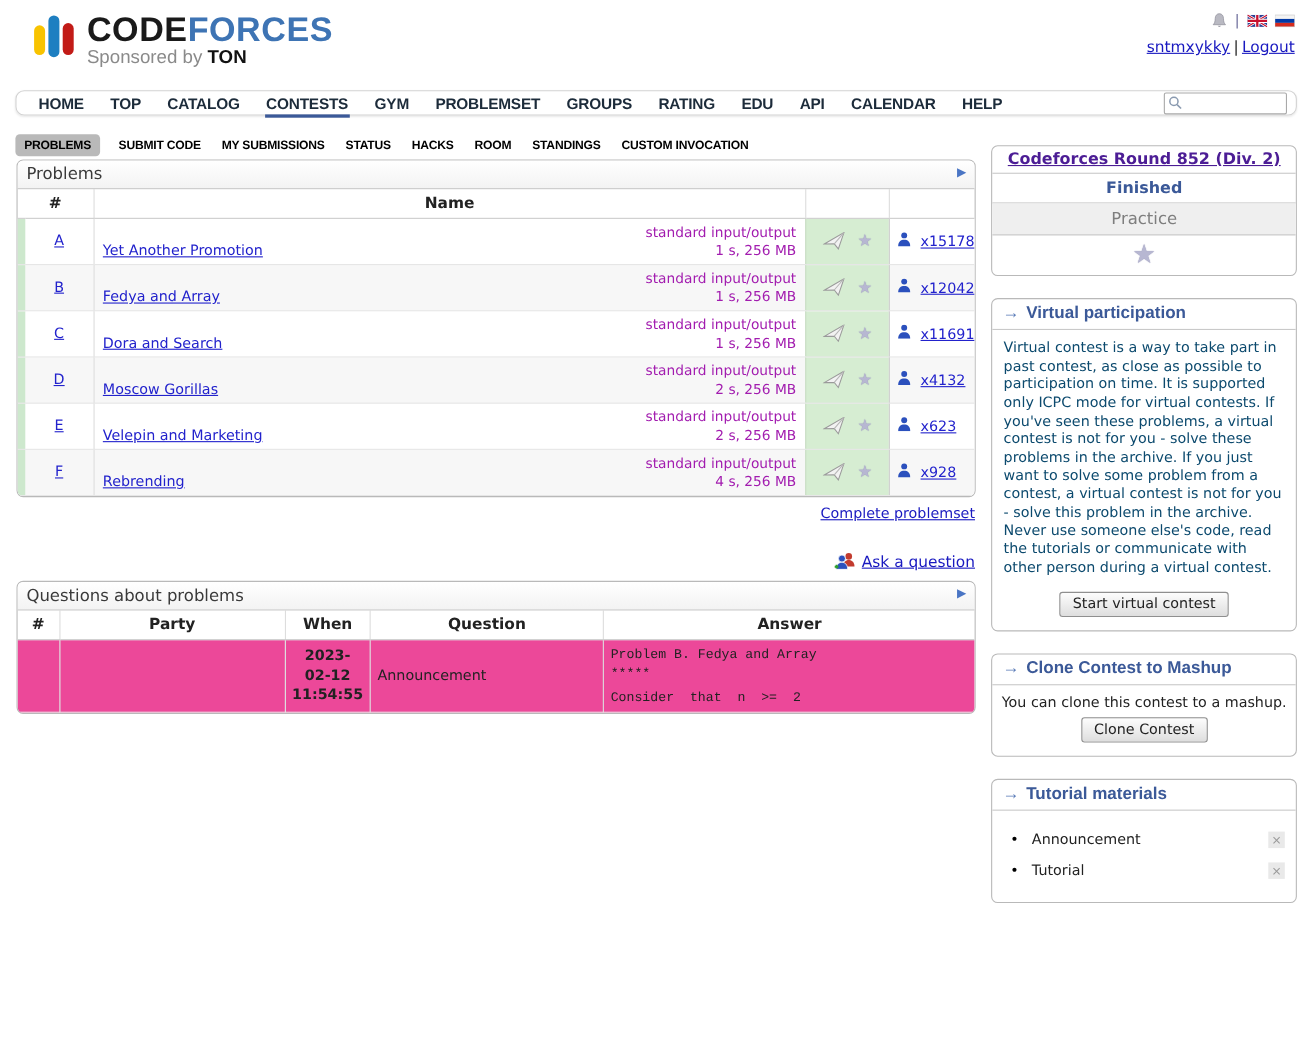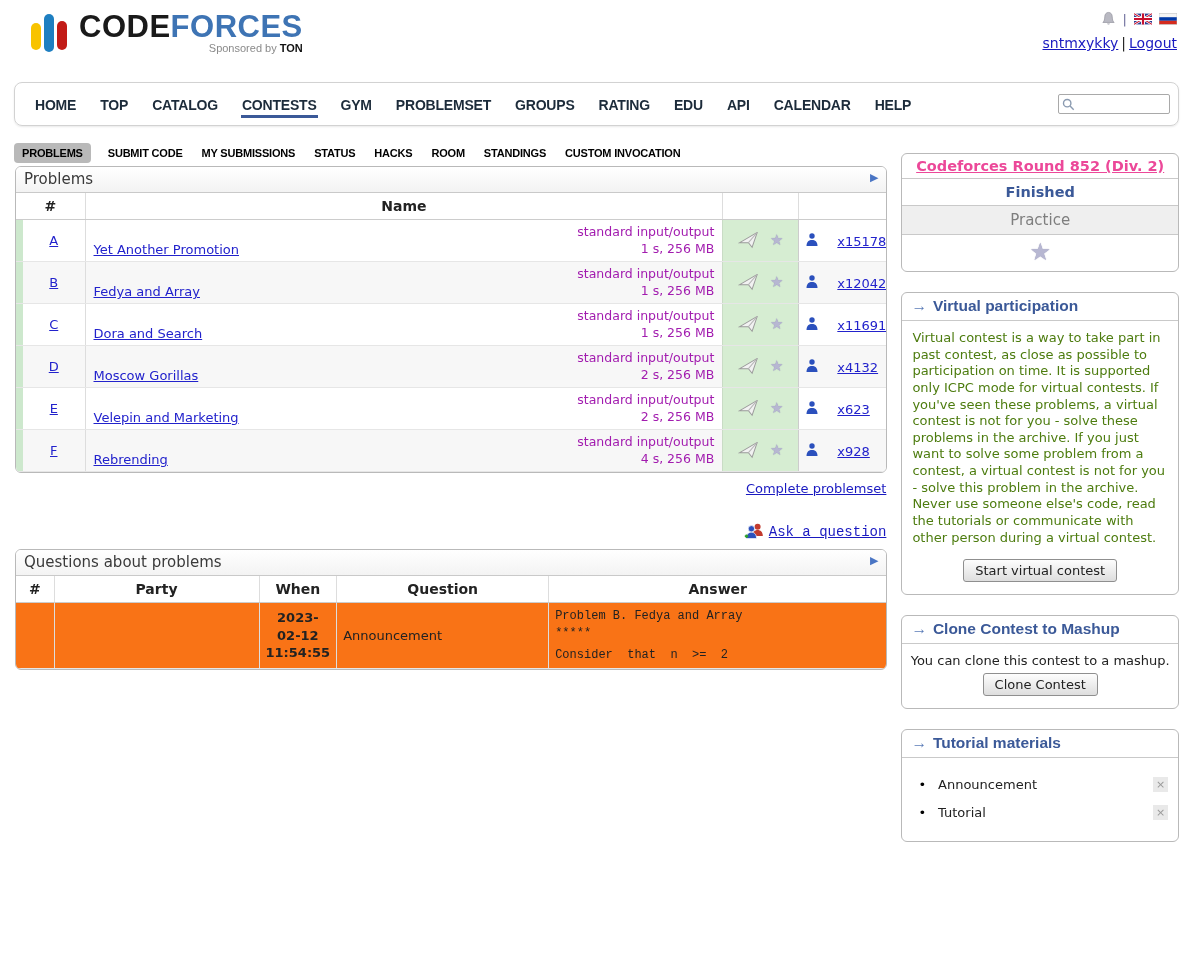--- a/index.html
+++ b/index.html
@@ -13,32 +13,32 @@
   .logo-wrap { display:flex; align-items:flex-start;padding-left:16px; }
   .logo-bars { display:flex; align-items:flex-end; height:40px; margin-top:2px; }
   .bar { width:10px; border-radius:5px; margin-right:3px; }
   .bar.yellow { height:27px; background:#f8c300; margin-bottom:2px; }
   .bar.blue   { height:38px; background:#1e7fc1; }
   .bar.red    { height:29px; background:#c21b17; margin-bottom:2px; }
   .logo-text { margin-left:9px; }
   .logo-main { font-family:"Liberation Sans", sans-serif; font-size:31px; font-weight:bold; letter-spacing:.5px; line-height:34px; }
   .logo-main .code { color:#1a1a1a; }
   .logo-main .forces { color:#3e74b4; }
-  .tagline { text-align:right; font-size:11px; color:#8a8a8a; margin-top:-2px; font-family:"Liberation Sans", sans-serif; }
+  .tagline { text-align:left; font-size:17px; color:#8a8a8a; margin-top:-2px; font-family:"Liberation Sans", sans-serif; }
   .tagline b { color:#111; }
   .header-right { position:absolute; right:16px; top:10px; text-align:right; }
   .lang-row { display:flex; align-items:center; justify-content:flex-end; gap:7px; height:18px; }
   .pipe { color:#6a6a9a; font-size:13px; }
   .flag { display:inline-block; line-height:0; cursor:pointer; }
   .user-row { margin-top:7px; font-size:14px; }
   .user-row a { color:#1919c0; text-decoration:underline; }
   .user-row .sep { color:#222; text-decoration:none; margin:0 3px; }
 
   
-  .mainnav { margin:4px 14px 0 14px; height:44px; border:1px solid #d2d2d2; border-radius:8px;
+  .mainnav { margin:4px 14px 0 14px; height:23px; border:1px solid #d2d2d2; border-radius:8px;
              box-shadow:0 1px 2px rgba(0,0,0,.09); display:flex; align-items:center; padding:0 8px; }
   .nav-item { font-family:"Liberation Sans", sans-serif; font-weight:bold; font-size:14px; letter-spacing:-.2px;
               color:#1c2b3a; text-decoration:none; padding:9px 12px 8px 12px; position:relative; }
   .nav-item.active::after { content:""; position:absolute; left:11px; right:11px; bottom:3px; height:3px; background:#3b5998; }
   .searchbox { margin-left:auto; width:112px; height:20px; border:1px solid #a9a9a9; border-radius:2px;
                display:flex; align-items:center; padding:0 3px; background:#fff; }
   .searchbox input { border:none; outline:none; flex:1; width:70px; font-size:12px; font-family:"DejaVu Sans",sans-serif; }
 
   
   .content { display:flex; margin:0 14px 0 15px; gap:14px; }
@@ -69,54 +69,54 @@
   td.stripe { width:7px; background:#cde8cd; padding:0; }
   td.letter { width:62px; text-align:center; border-right:1px solid #ddd; }
   td.letter a, td.pname a { color:#2222cc; text-decoration:underline; font-size:13px; }
   td.pname { padding:4px 8px; }
   .pname-inner { display:flex; align-items:flex-end; justify-content:space-between; }
   .limits { text-align:right; color:#a21caf; font-size:12.5px; line-height:1.32; }
   td.actions { width:76px; background:#d6edd2; text-align:center; border-left:1px solid #c9dcc5; border-right:1px solid #ccc; }
   .act-inner { display:flex; align-items:center; justify-content:center; gap:9px; }
   .star { color:#b7b7d2; font-size:15px; text-shadow:0 0 1px #8c8cae; cursor:pointer; line-height:1; }
   td.count { width:78px; padding-left:7px; white-space:nowrap; }
-  td.count a { color:#2222cc; text-decoration:underline; font-size:13px; margin-left:19px; }
+  td.count a { color:#2222cc; text-decoration:underline; font-size:13px; margin-left:9px; }
 
   .under-link-row { text-align:right; margin:8px 1px 0 0; }
   .under-link-row a { color:#1919c0; text-decoration:underline; font-size:13px; }
-  .ask-row { text-align:left; margin:27px 1px 9px 0; display:flex; justify-content:flex-end; align-items:center; gap:5px;font-family:Liberation Mono, monospace; }
+  .ask-row { text-align:left; margin:27px 1px 9px 0; display:flex; justify-content:flex-end; align-items:center; gap:5px; }
   .ask-row a { color:#1919c0; text-decoration:underline; font-size:14px; }
 
   
   table.qtable { width:100%; border-collapse:collapse; }
   table.qtable th { font-size:14px; font-weight:bold; padding:5px 4px; border-bottom:1px solid #ccc; border-right:1px solid #ddd; }
   table.qtable th:last-child { border-right:none; }
   th.q-idx { width:38px; } th.q-party { width:205px; } th.q-when { width:76px; } th.q-question { width:212px; }
-  tr.qrow { background:#f97316; }
+  tr.qrow { background:#ec4899; }
   tr.qrow td { border-right:1px solid #ddd; border-bottom:1px solid #e6e6e6; padding:5px 6px; vertical-align:middle; }
   tr.qrow td:last-child { border-right:none; }
   td.q-when-cell { font-weight:bold; text-align:center; font-size:13px; line-height:1.35; overflow-wrap:break-word; }
   td.q-question-cell { font-size:13px; }
   td.q-answer-cell { font-family:"Liberation Mono", monospace; font-size:12px; line-height:1.4; vertical-align:top; padding-top:7px; }
   .ans-line { display:block; white-space:pre-wrap; }
   .ans-line.l3 { margin-top:5px; }
 
   
   .sidebox { border:1px solid #b9b9b9; border-radius:6px; overflow:hidden; background:#fff; margin-bottom:20px; }
   .c-row { text-align:center; padding:4px 6px; border-bottom:1px solid #c9c9c9; }
   .c-row:last-child { border-bottom:none; }
-  .c-title a { font-size:14.5px; font-weight:bold; color:#ec4899; text-decoration:underline; }
+  .c-title a { font-size:14.5px; font-weight:bold; color:#4c1d95; text-decoration:underline; }
   .c-status { font-size:14.5px; font-weight:bold; color:#3b5998; padding:5px; }
   .c-mode { font-size:15px; color:#7e7e7e; background:#efefef; padding:5px; }
   .c-star { padding:5px 0 7px 0; }
   .c-star .star { font-size:24px; }
   .caption { padding:4px 9px 5px 9px; border-bottom:1px solid #c9c9c9; font-family:"Liberation Sans",sans-serif;
              font-weight:bold; font-size:15.5px; color:#3b5998; }
   .caption .cap-arrow { color:#5b7cb8; font-weight:normal; margin-right:6px; }
-  .sidebody { padding:9px 10px 10px 10px; font-size:13px; color:#4d7c0f; line-height:1.28; }
+  .sidebody { padding:9px 10px 10px 10px; font-size:13px; color:#0c4a6e; line-height:1.28; }
   .btn-row { text-align:center; padding:3px 0 12px 0; }
   button.cf-btn { font-family:"DejaVu Sans",sans-serif; font-size:13px; color:#222; padding:3px 11px;
                   background:linear-gradient(#fdfdfd,#dedede); border:1px solid #8f8f8f; border-radius:3px; cursor:pointer; }
   .clone-body { text-align:center; padding:9px 6px 2px 6px; font-size:13px; }
   .mat-list { padding:12px 10px 14px 16px; }
   .mat-item { display:flex; align-items:center; margin:7px 0 13px 0; }
   .mat-item:last-child { margin-bottom:7px; }
   .mat-bullet { font-size:13px; margin-right:12px; color:#000; }
   .mat-label { font-size:13px; color:#222; flex:1; cursor:pointer; }
   .mat-close { width:15px; height:15px; background:#e9e9e9; color:#9a9a9a; font-size:11px; line-height:15px;

